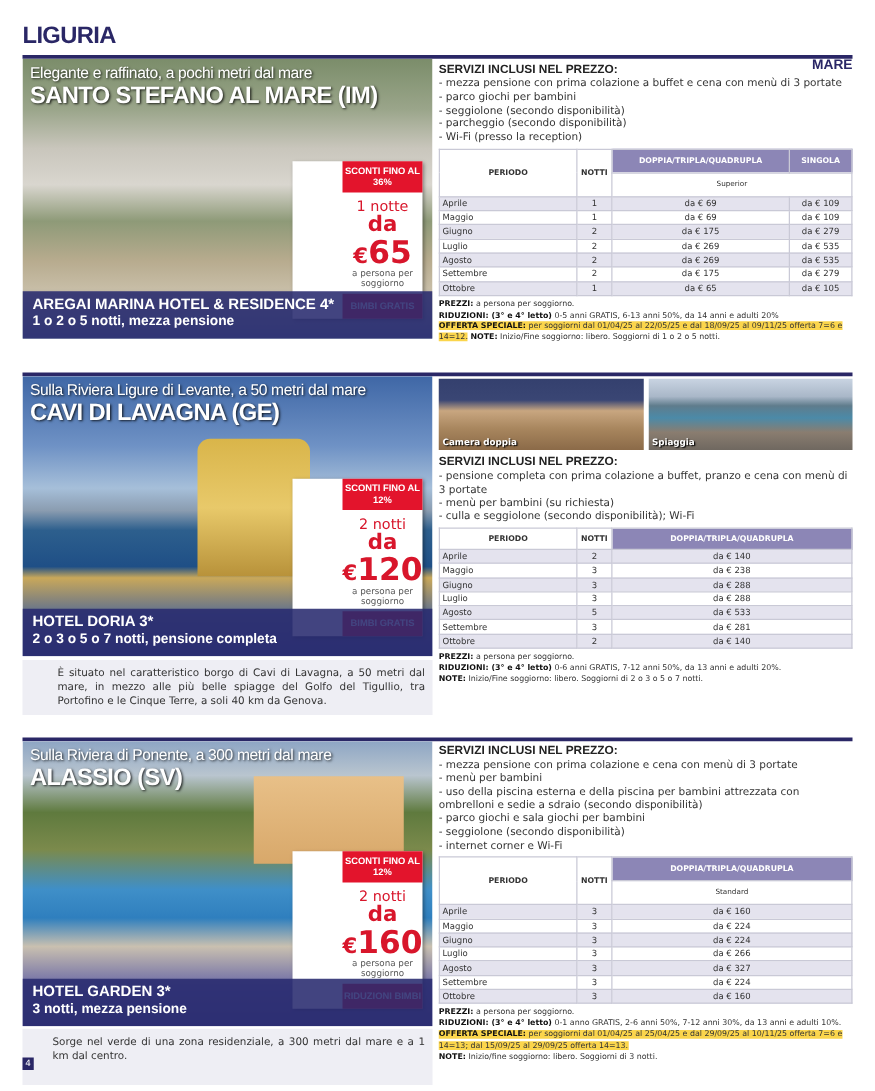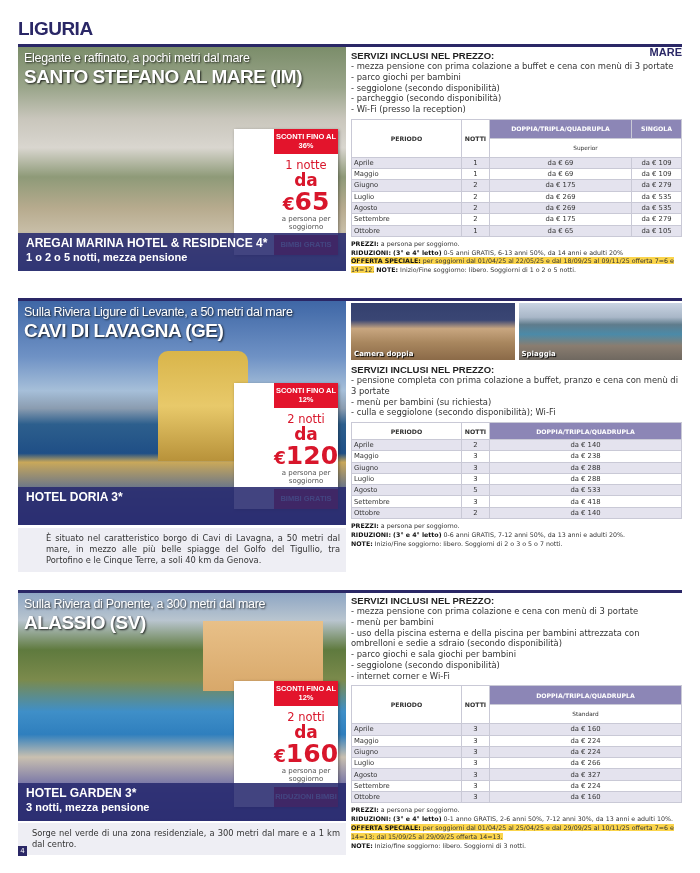--- a/index.html
+++ b/index.html
@@ -153,20 +153,21 @@
     <div class="hero-location">CAVI DI LAVAGNA (GE)</div>
     <div class="price-badge" style="top:82px;">
       <div class="badge-top">SCONTI FINO AL 12%</div>
       <div class="badge-nights">2 notti</div>
       <div class="badge-price"><span class="da">da €</span><span class="num">120</span></div>
       <div class="badge-sub">a persona per soggiorno</div>
       <div class="badge-bottom">BIMBI GRATIS</div>
     </div>
     <div class="hotel-band">
       <div class="hotel-name">HOTEL DORIA 3*</div>
+      <div class="hotel-sub">2 o 3 o 5 o 7 notti, pensione completa</div>
     </div>
   </div>
   <div class="desc" style="top:230px;height:44px;padding-left:28px;">È situato nel caratteristico borgo di Cavi di Lavagna, a 50 metri dal mare, in mezzo alle più belle spiagge del Golfo del Tigullio, tra Portofino e le Cinque Terre, a soli 40 km da Genova.</div>
   <div class="right-col" style="top:5px;">
     <div class="photo-strip">
       <div class="photo" style="background:linear-gradient(180deg,#34406e 0%,#3a4674 30%,#c8a680 45%,#a8865e 70%,#8b6a48 100%);">
         <span class="photo-caption">Camera doppia</span>
       </div>
       <div class="photo" style="background:linear-gradient(180deg,#c9d4e2 0%,#a9b7c8 25%,#5f7c8c 38%,#4b8aa8 55%,#8a7d70 75%,#6f6860 100%);">
         <span class="photo-caption">Spiaggia</span>
@@ -208,21 +209,21 @@
             <td class="c">da € 288</td>
           </tr>
         <tr>
             <td>Agosto</td>
             <td class="c">5</td>
             <td class="c">da € 533</td>
           </tr>
         <tr>
             <td>Settembre</td>
             <td class="c">3</td>
-            <td class="c">da € 418</td>
+            <td class="c">da € 281</td>
           </tr>
         <tr>
             <td>Ottobre</td>
             <td class="c">2</td>
             <td class="c">da € 140</td>
           </tr>
       </tbody>
     </table>
     <div class="notes">
       <div><b>PREZZI:</b> <span>a persona per soggiorno.</span></div>
@@ -244,21 +245,21 @@
       <div class="badge-nights">2 notti</div>
       <div class="badge-price"><span class="da">da €</span><span class="num">160</span></div>
       <div class="badge-sub">a persona per soggiorno</div>
       <div class="badge-bottom">RIDUZIONI BIMBI</div>
     </div>
     <div class="hotel-band">
       <div class="hotel-name">HOTEL GARDEN 3*</div>
       <div class="hotel-sub">3 notti, mezza pensione</div>
     </div>
   </div>
-  <div class="desc" style="top:233px;height:32px;padding-left:14px;">Sorge nel verde di una zona residenziale, a 300 metri dal mare e a 1 km dal centro.</div>
+  <div class="desc" style="top:233px;height:45px;padding-left:24px;">Sorge nel verde di una zona residenziale, a 300 metri dal mare e a 1 km dal centro.</div>
   <div class="right-col" style="top:5px;">
     <div class="services-title">SERVIZI INCLUSI NEL PREZZO:</div>
     <div class="services-list">
       <div>- mezza pensione con prima colazione e cena con menù di 3 portate</div>
       <div>- menù per bambini</div>
       <div>- uso della piscina esterna e della piscina per bambini attrezzata con ombrelloni e sedie a sdraio (secondo disponibilità)</div>
       <div>- parco giochi e sala giochi per bambini</div>
       <div>- seggiolone (secondo disponibilità)</div>
       <div>- internet corner e Wi-Fi</div>
     </div>

